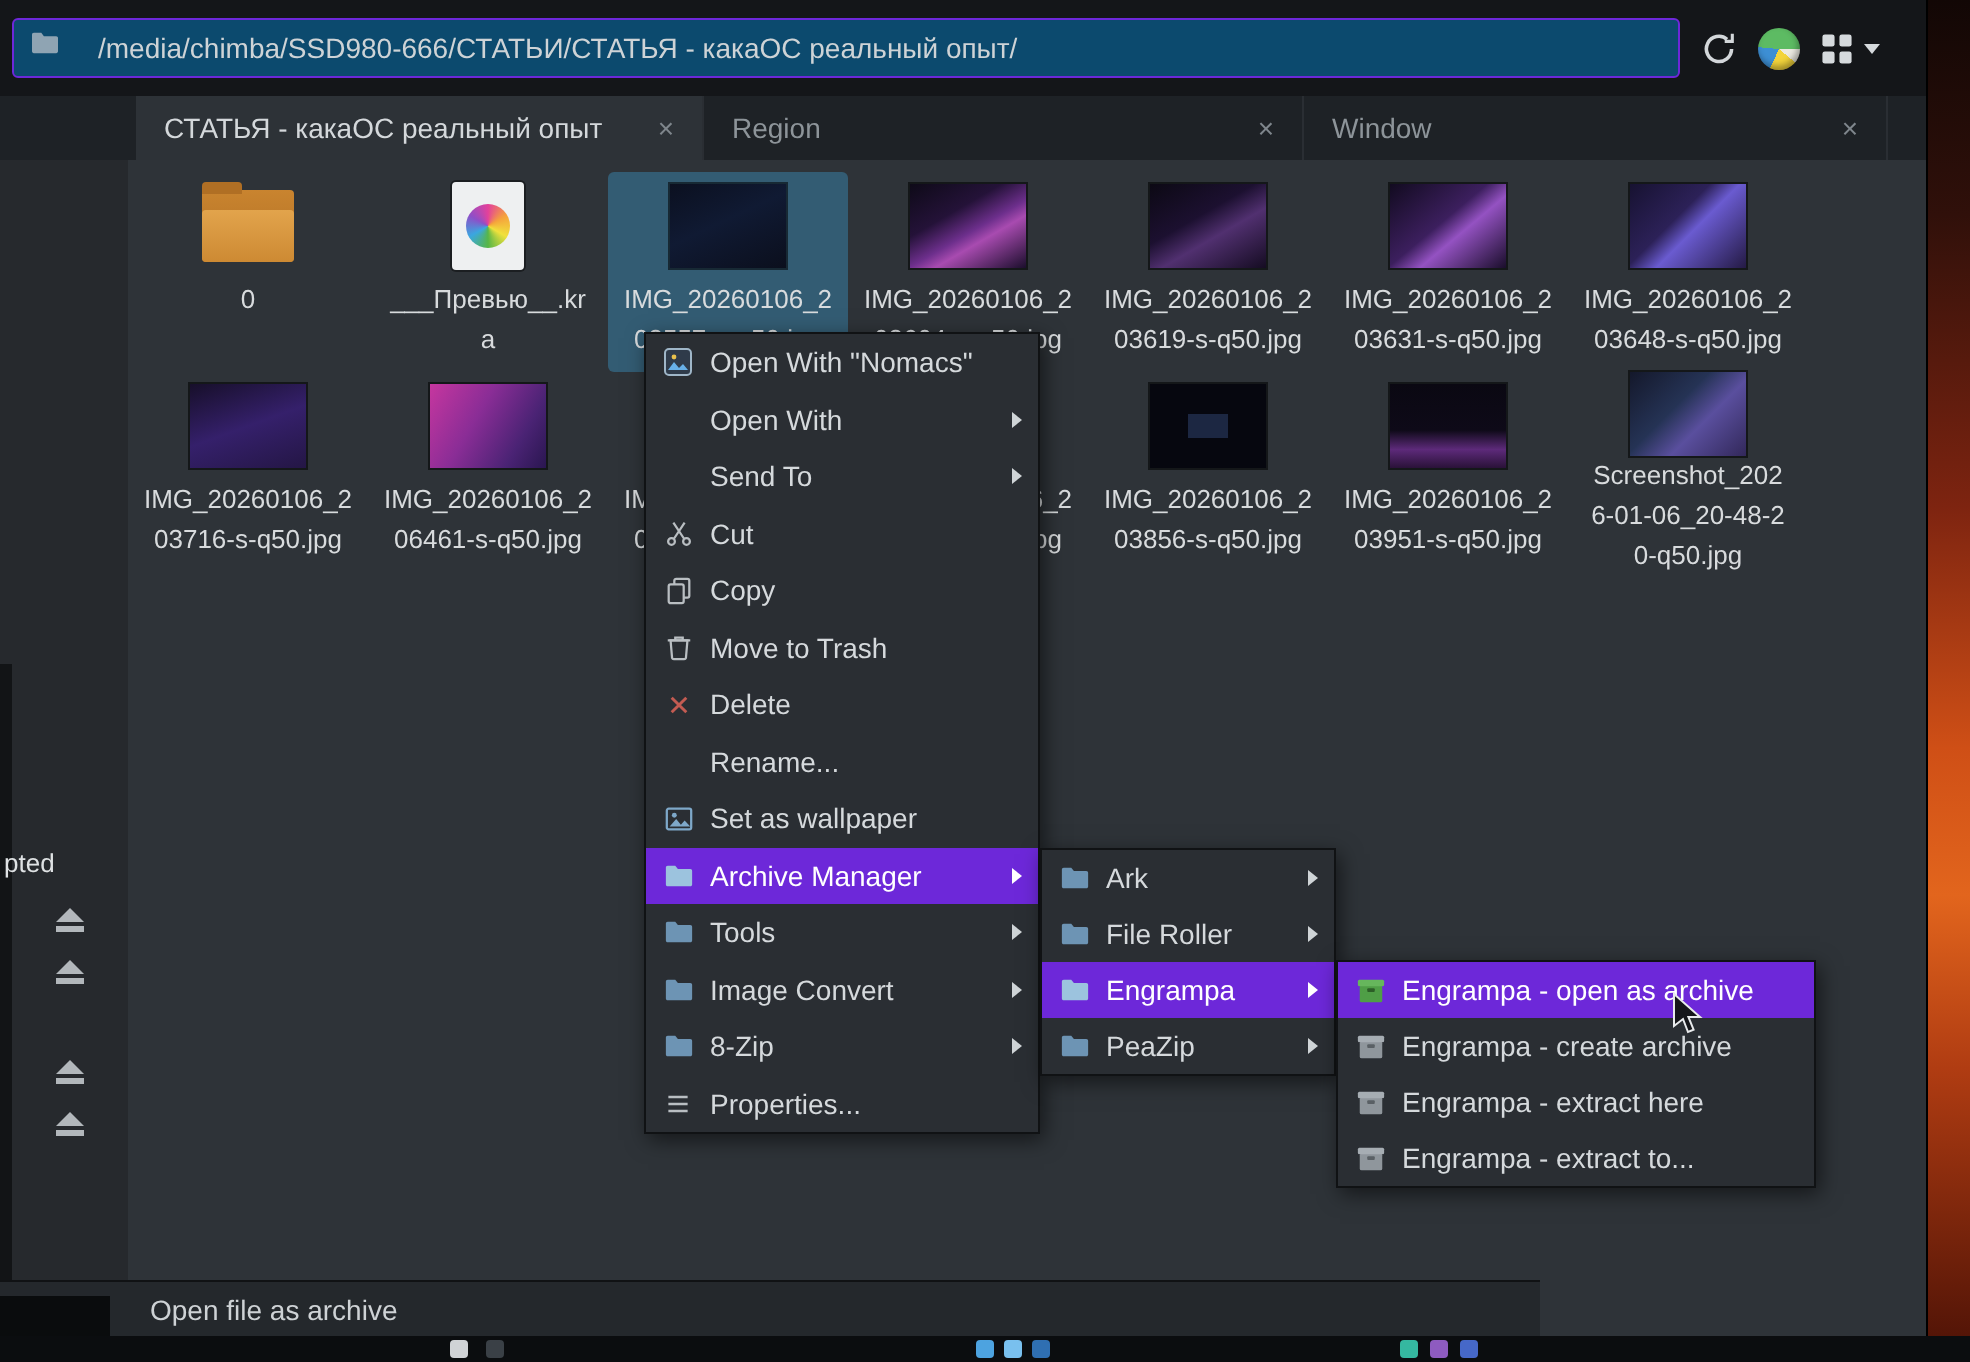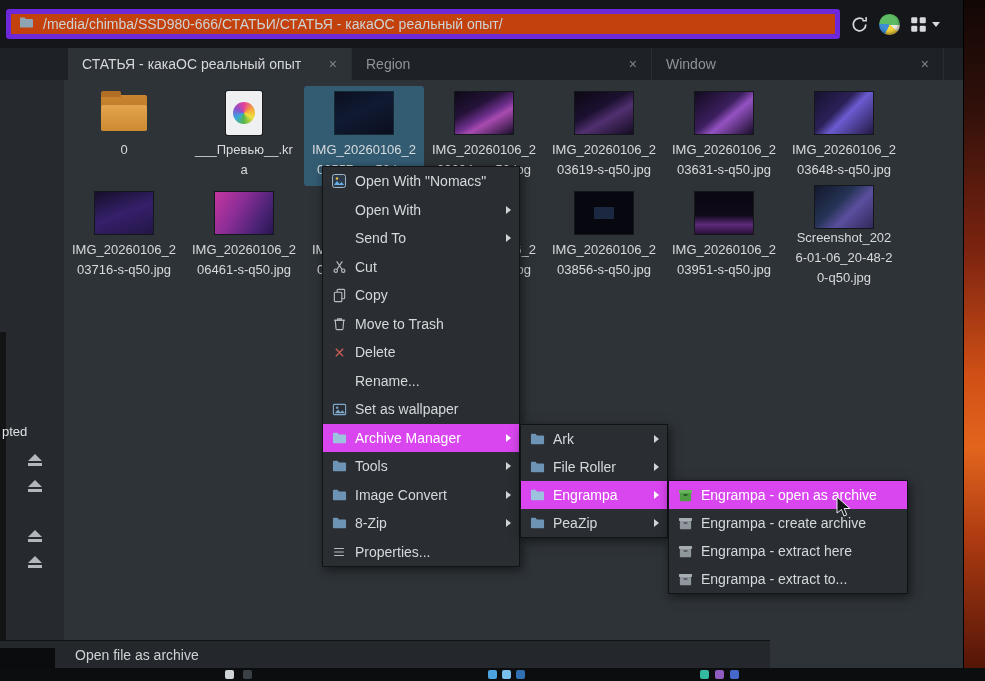--- a/index.html
+++ b/index.html
@@ -10,22 +10,22 @@
 
   
   .wallpaper { position:absolute; right:0; top:0; width:22px; height:668px;
     background:linear-gradient(180deg,#120705 0%,#30100a 16%,#7e2410 38%,#cf4f16 56%,#e2651d 67%,#b03c12 80%,#541507 100%); }
 
   
   .window { position:absolute; left:0; top:0; width:963px; height:668px; background:#2e3338; box-shadow:1px 0 0 #000; }
 
   
   .toolbar { height:48px; background:#141619; display:flex; align-items:center; padding:0 10px 0 6px; gap:10px; }
-  .address-bar { width:834px; height:30px; background:#c2410c; border:5px solid #6d28d9; border-radius:3px;
-    display:flex; align-items:center; padding:0 8px; gap:9px; }
+  .address-bar { width:834px; height:30px; background:#0c4a6e; border:1px solid #6d28d9; border-radius:3px;
+    display:flex; align-items:center; padding:0 8px; gap:19px; }
   .address-bar input { flex:1; background:transparent; border:none; outline:none; color:#ced3d6; font-size:14px;
     font-family:"Liberation Sans","DejaVu Sans",sans-serif; }
   .tbtn { background:transparent; border:none; display:flex; align-items:center; justify-content:center; cursor:default; padding:0; }
   .globe { width:21px; height:21px; border-radius:50%;
     background:conic-gradient(from -30deg,#5dbb63 0 120deg,#eceae2 120deg 160deg,#f3d43c 160deg 235deg,#3d8fd4 235deg 305deg,#5dbb63 305deg 360deg);
     box-shadow:inset -1px -2px 3px rgba(0,0,0,.35); }
   .chev { width:0; height:0; border-left:4px solid transparent; border-right:4px solid transparent; border-top:5px solid #d6dadd; margin-left:5px; }
 
   
   .tabbar { height:32px; background:#1e2226; display:flex; padding-left:68px; }
@@ -81,21 +81,21 @@
   .corner-box { position:absolute; left:0; top:648px; width:55px; height:20px; background:#0a0c0d; }
 
   
   .menu { position:absolute; background:#2a2e33; border:1px solid #101214; box-shadow:2px 3px 10px rgba(0,0,0,.55); z-index:10; }
   .menu1 { left:322px; top:166px; width:198px; }
   .menu2 { left:520px; top:424px; width:148px; }
   .menu3 { left:668px; top:480px; width:240px; }
   .mitem { display:flex; align-items:center; padding:0 8px; gap:8px; color:#d5d9dc; font-size:14px; white-space:nowrap; }
   .menu1 .mitem { height:28.5px; }
   .menu2 .mitem, .menu3 .mitem { height:28px; }
-  .mitem.hl { background:#d946ef; color:#ffffff; }
+  .mitem.hl { background:#6d28d9; color:#ffffff; }
   .micon { width:16px; height:16px; flex:none; display:flex; align-items:center; justify-content:center; }
   .mlabel { flex:1; }
   .marrow { width:0; height:0; border-left:5px solid #cfd4d7; border-top:4px solid transparent; border-bottom:4px solid transparent; flex:none; }
   .mitem.hl .marrow { border-left-color:#ffffff; }
 
   
   .taskbar { position:absolute; left:0; top:668px; width:985px; height:13px; background:#0b0d0f; }
   .tkic { position:absolute; top:2px; width:9px; height:9px; border-radius:2px; }
 
   .cursor { position:absolute; left:836px; top:496px; z-index:20; }

